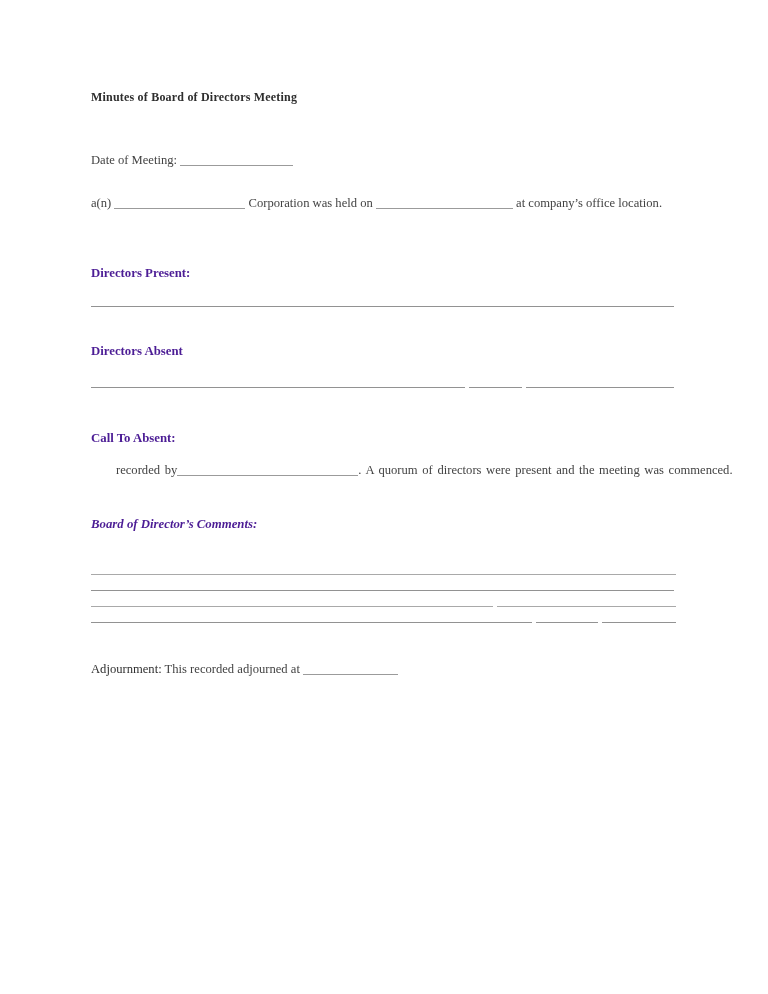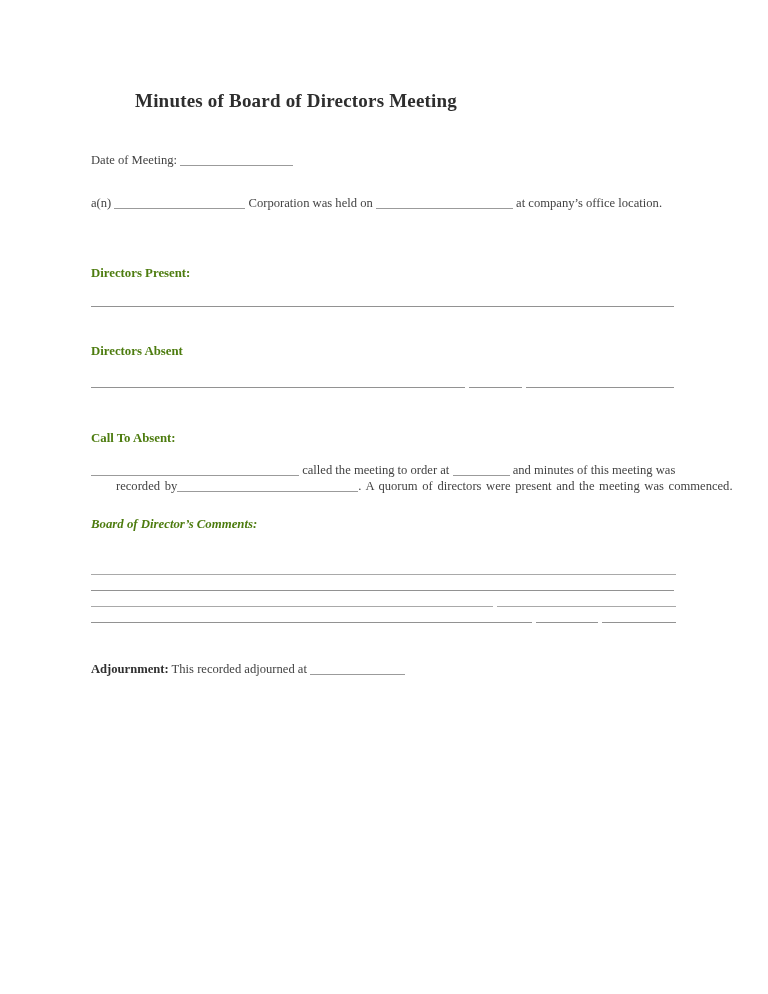--- a/index.html
+++ b/index.html
@@ -14,31 +14,30 @@
     background: #ffffff;
     font-family: "Liberation Serif", "DejaVu Serif", serif;
     font-size: 12.6px;
     color: #434343;
     overflow: hidden;
   }
   .abs { position: absolute; }
   .doc-title {
     left: 91px;
     top: 90px;
-    font-size: 19px;
+    font-size: 12px;
     font-weight: bold;
     color: #2e2e2e;
     letter-spacing: 0.2px;
     white-space: nowrap;
-    margin-left: 44px;
   }
   .heading {
     left: 91px;
     font-weight: bold;
-    color: #4d7c0f;
+    color: #4c1d95;
     font-size: 12.8px;
     white-space: nowrap;
   }
   .para {
     left: 91px;
     line-height: 16.2px;
     white-space: nowrap;
   }
   .line { white-space: nowrap; }
   .flexline {
@@ -53,21 +52,21 @@
   }
   .rule {
     position: absolute;
     height: 0;
     border-top: 1.4px solid #929292;
   }
   .rule-light {
     border-top: 1.2px solid #a9a9a9;
   }
   .bold-label {
-    font-weight: bold;
+    font-weight: normal;
     color: #303030;
   }
 </style>
 </head>
 <body>
 
 <div class="page">
 
   <div class="abs doc-title">Minutes of Board of Directors Meeting</div>
 
@@ -89,26 +88,20 @@
   <div class="abs heading" style="top:266px;">Directors Present:</div>
   <div class="rule" style="left:91px; top:306px; width:583px;"></div>
 
   <div class="abs heading" style="top:344px;text-align:center;">Directors Absent</div>
   <div class="rule" style="left:91px; top:387px; width:374px;"></div>
   <div class="rule" style="left:469px; top:387px; width:53px;"></div>
   <div class="rule" style="left:526px; top:387px; width:148px;"></div>
 
   <div class="abs heading" style="top:431px;">Call To Absent:</div>
   <div class="abs para" style="top:462px;">
-    <div class="line">
-      <span class="blank" style="width:208px;"></span>
-      <span>called the meeting to order at</span>
-      <span class="blank" style="width:57px;"></span>
-      <span>and minutes of this meeting was</span>
-    </div>
     <div class="line" style="word-spacing:1.5px;margin-left:25px;"><span>recorded by</span><span class="blank" style="width:181px;"></span><span>. A quorum of directors were present and the meeting was commenced.</span></div>
   </div>
 
   <div class="abs heading" style="top:517px;font-style:italic;">Board of Director’s Comments:</div>
   <div class="rule rule-light" style="left:91px; top:574px; width:585px;"></div>
   <div class="rule" style="left:91px; top:590px; width:583px;"></div>
   <div class="rule rule-light" style="left:91px; top:606px; width:402px;"></div>
   <div class="rule rule-light" style="left:497px; top:606px; width:179px;"></div>
   <div class="rule" style="left:91px; top:622px; width:441px;"></div>
   <div class="rule" style="left:536px; top:622px; width:62px;"></div>

